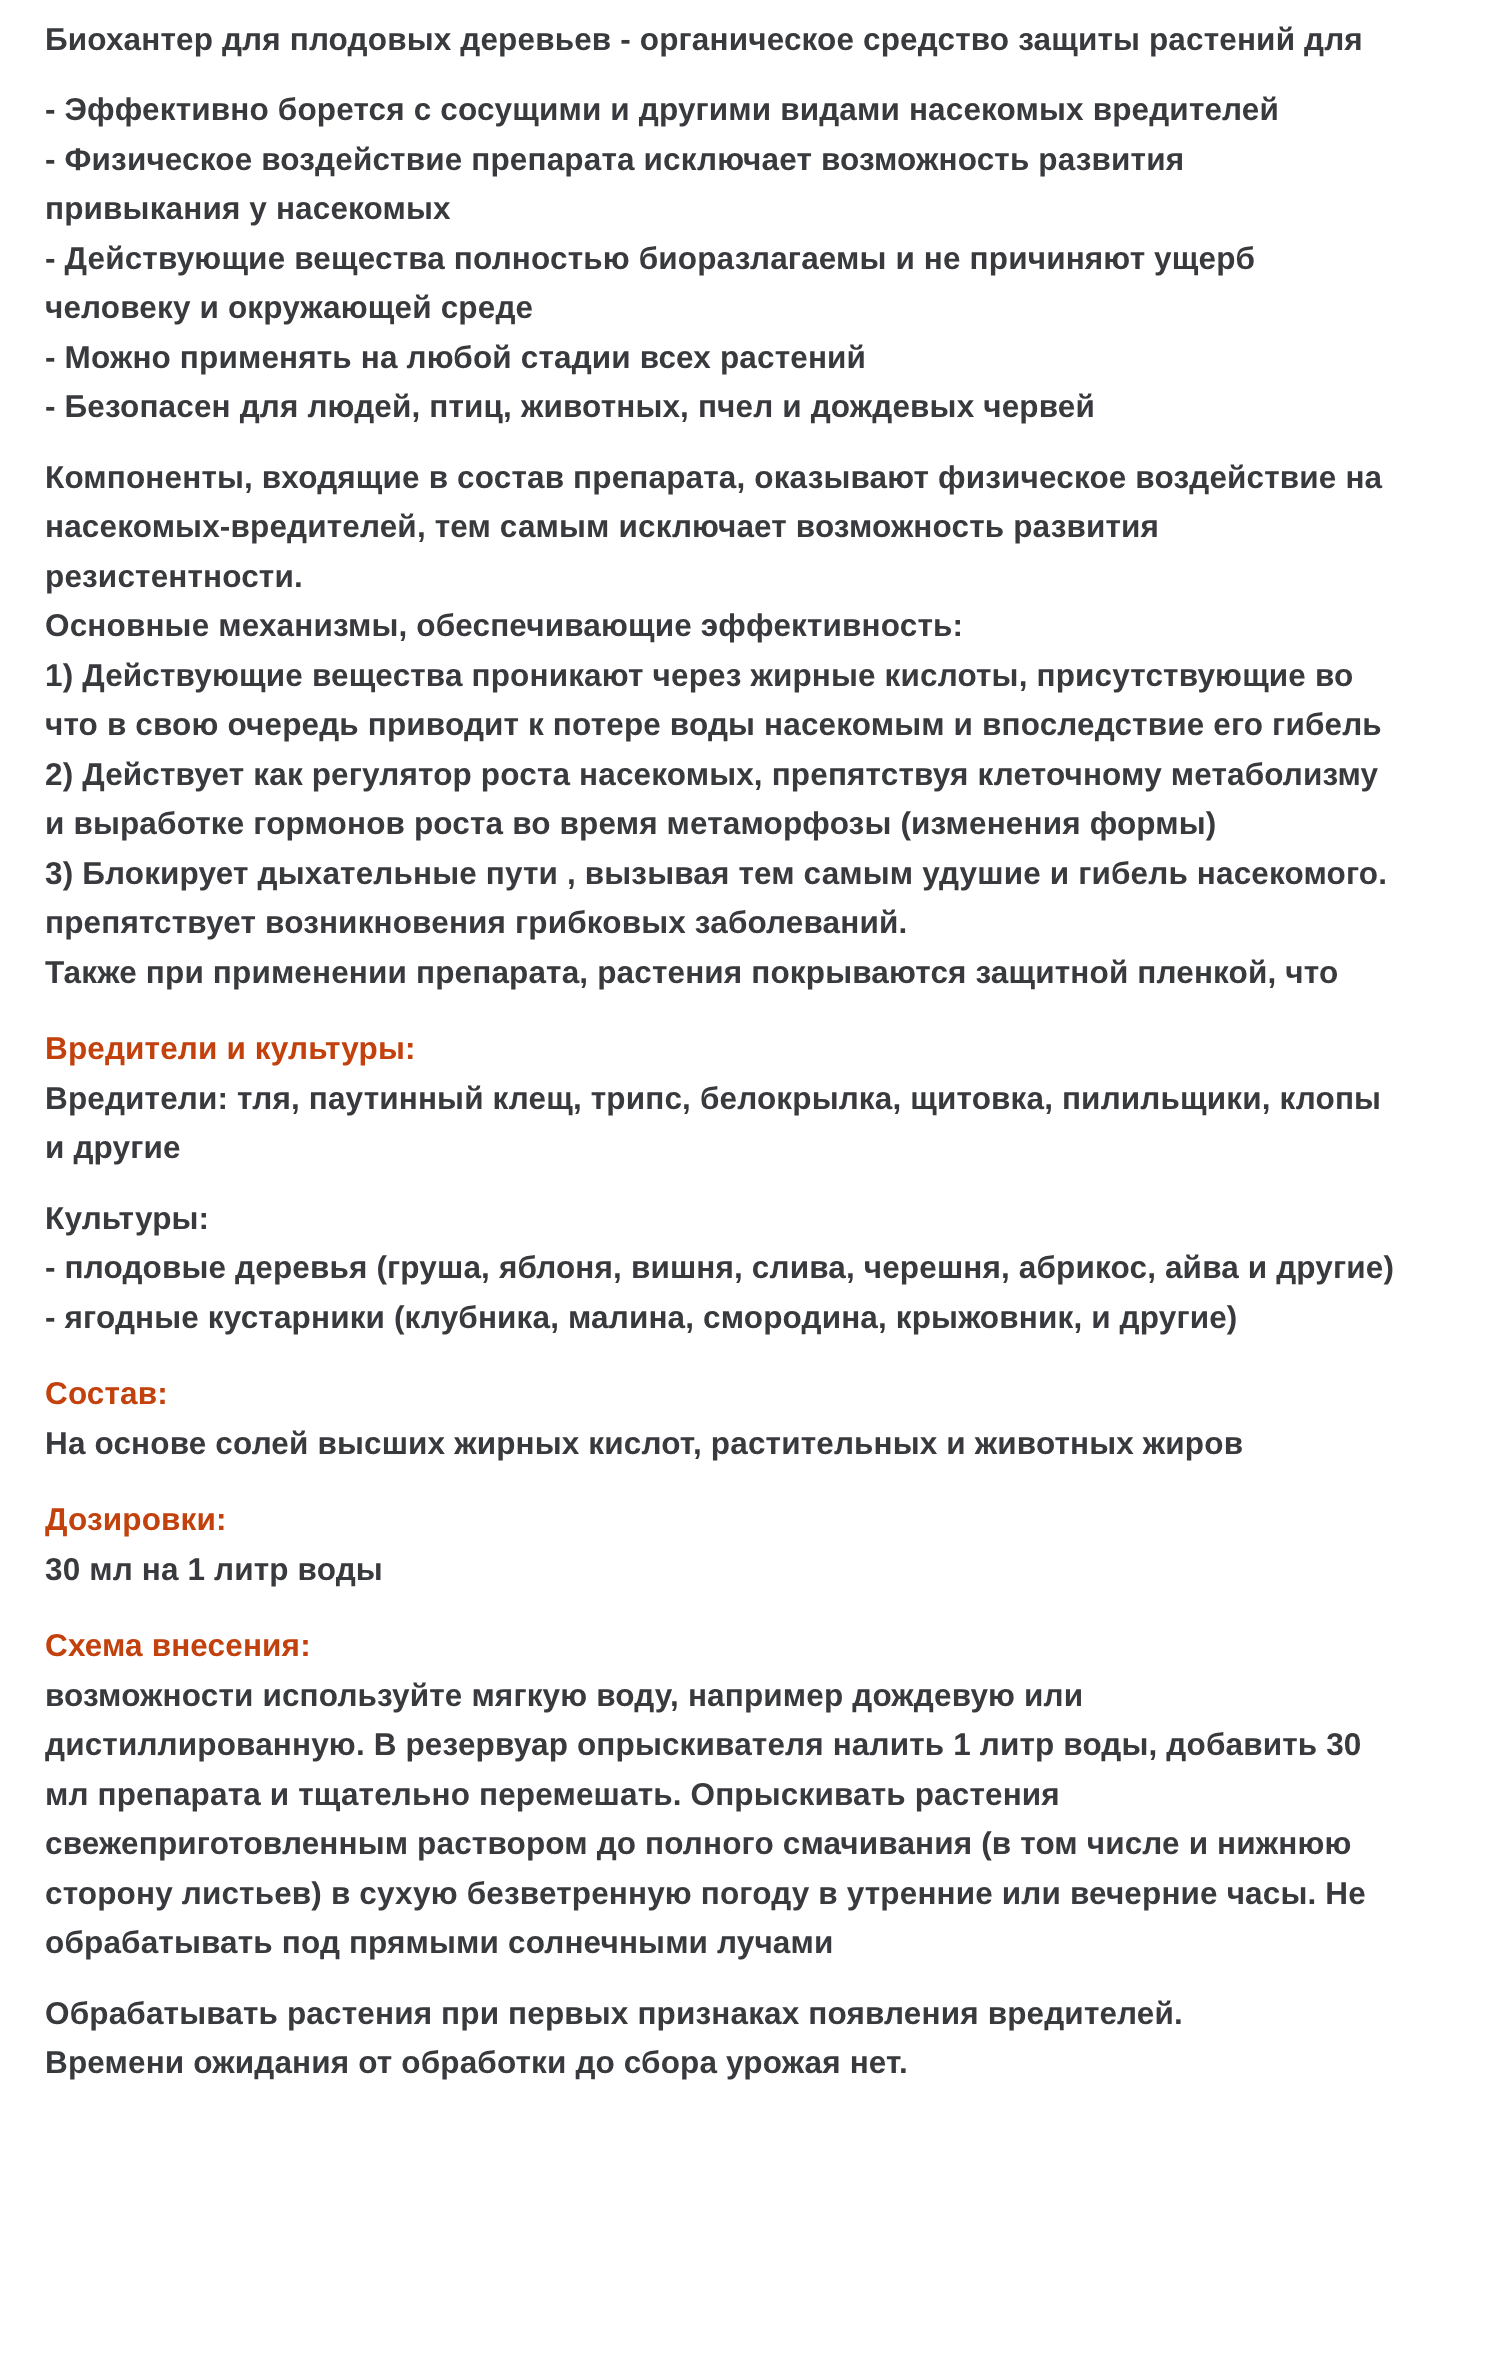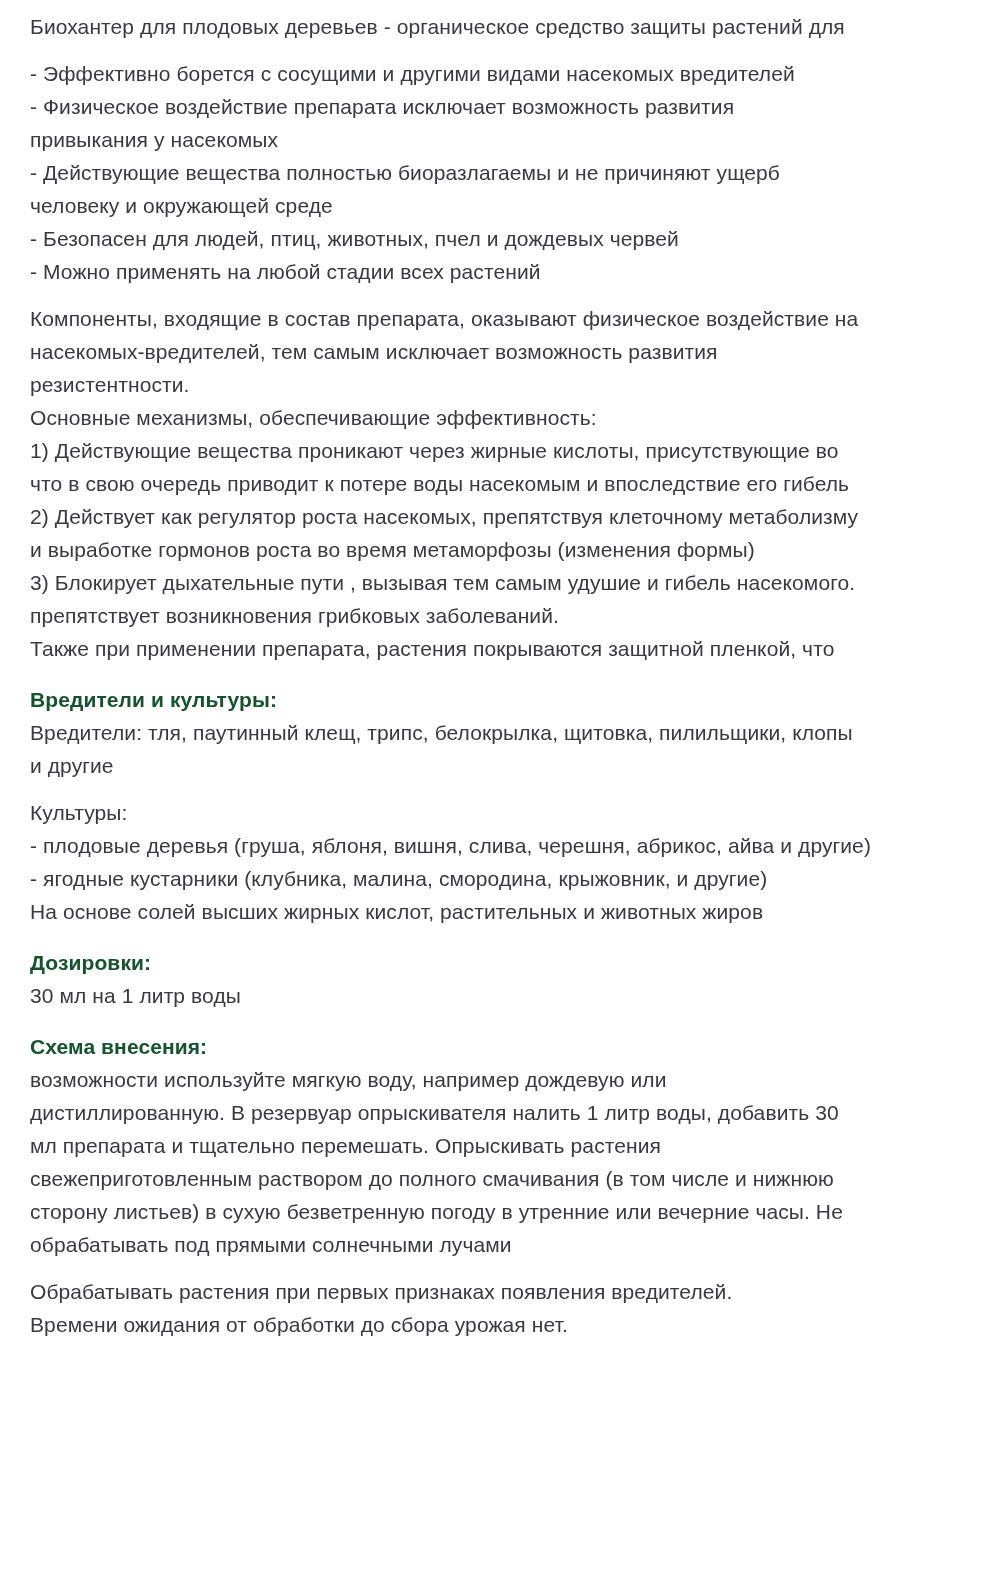--- a/index.html
+++ b/index.html
@@ -13,46 +13,46 @@
     overflow: hidden;
     font-family: "Liberation Sans", "DejaVu Sans", sans-serif;
   }
   .desc {
     padding: 10px 20px 0 30px;
     font-size: 21px;
     line-height: 33px;
     color: #393a3e;
     letter-spacing: 0.1px;
   }
-  .para { margin: 0; }
+  .para { margin: 0; font-weight: bold; }
   .gap { margin-top: 14px; }
   .heading {
     margin-top: 18px;
     font-weight: 700;
-    color: #14532d;
+    color: #c2410c;
   }
   .line { white-space: nowrap; }
 </style>
 </head>
 <body>
 
 <div class="desc">
 
   <div class="para">
     <div class="line">Биохантер для плодовых деревьев - органическое средство защиты растений для</div>
   </div>
 
   <div class="para gap">
     <div class="line">- Эффективно борется с сосущими и другими видами насекомых вредителей</div>
     <div class="line">- Физическое воздействие препарата исключает возможность развития</div>
     <div class="line">привыкания у насекомых</div>
     <div class="line">- Действующие вещества полностью биоразлагаемы и не причиняют ущерб</div>
     <div class="line">человеку и окружающей среде</div>
+    <div class="line">- Можно применять на любой стадии всех растений</div>
     <div class="line">- Безопасен для людей, птиц, животных, пчел и дождевых червей</div>
-    <div class="line">- Можно применять на любой стадии всех растений</div>
   </div>
 
   <div class="para gap">
     <div class="line">Компоненты, входящие в состав препарата, оказывают физическое воздействие на</div>
     <div class="line">насекомых-вредителей, тем самым исключает возможность развития</div>
     <div class="line">резистентности.</div>
     <div class="line">Основные механизмы, обеспечивающие эффективность:</div>
     <div class="line">1) Действующие вещества проникают через жирные кислоты, присутствующие во</div>
     <div class="line">что в свою очередь приводит к потере воды насекомым и впоследствие его гибель</div>
     <div class="line">2) Действует как регулятор роста насекомых, препятствуя клеточному метаболизму</div>
@@ -68,20 +68,21 @@
     <div class="line">Вредители: тля, паутинный клещ, трипс, белокрылка, щитовка, пилильщики, клопы</div>
     <div class="line">и другие</div>
   </div>
 
   <div class="para gap">
     <div class="line">Культуры:</div>
     <div class="line">- плодовые деревья (груша, яблоня, вишня, слива, черешня, абрикос, айва и другие)</div>
     <div class="line">- ягодные кустарники (клубника, малина, смородина, крыжовник, и другие)</div>
   </div>
 
+  <div class="heading">Состав:</div>
 
   <div class="para">
     <div class="line">На основе солей высших жирных кислот, растительных и животных жиров</div>
   </div>
 
   <div class="heading">Дозировки:</div>
 
   <div class="para">
     <div class="line">30 мл на 1 литр воды</div>
   </div>

